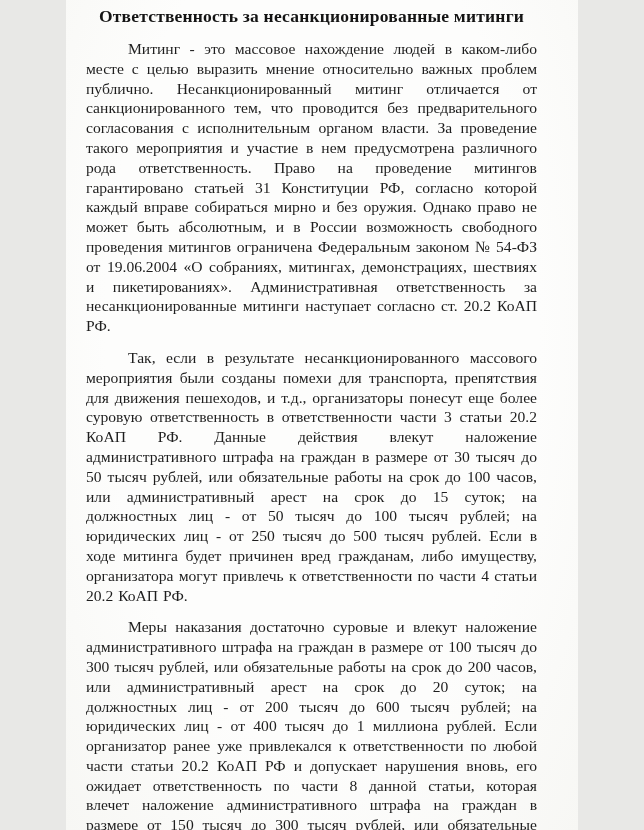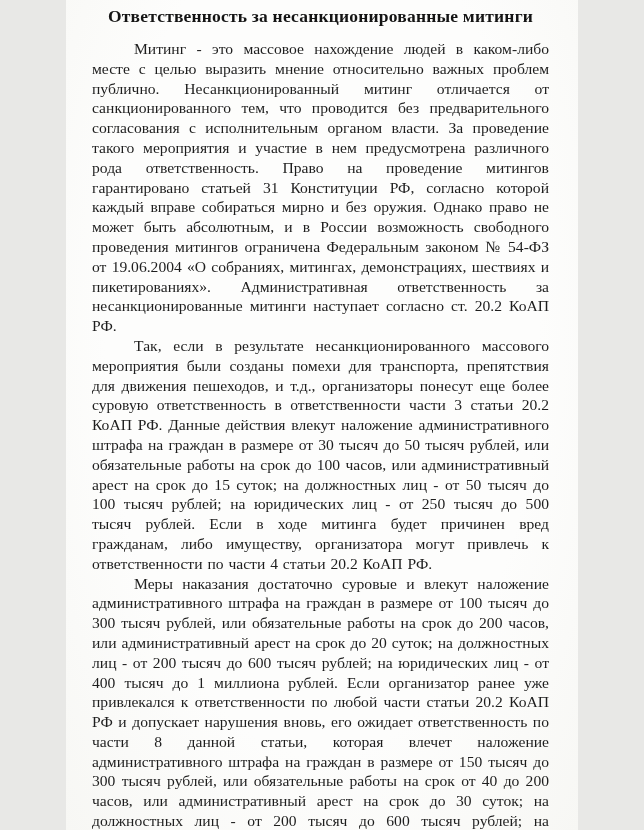--- a/index.html
+++ b/index.html
@@ -9,34 +9,34 @@
   }
   .page {
     position: relative;
     width: 512px;
     height: 830px;
     margin: 0 auto;
     background: #fcfcfa;
     background-image: radial-gradient(ellipse at 50% 40%, #fdfdfc 60%, #f7f7f4 100%);
     overflow: hidden;
     box-sizing: border-box;
-    padding: 6px 29px 0 26px;
+    padding: 6px 29px 0 8px;
     font-family: "Liberation Serif", "DejaVu Serif", serif;
     color: #1c1c1c;
   }
   .doc-title {
     margin: 0 0 12px 0;
     text-align: center;
     font-size: 17.5px;
     font-weight: bold;
     letter-spacing: 0.2px;
     color: #141414;
   }
   .doc-para {
-    margin: 0;
+    margin: 12px;
     font-size: 15.6px;
     line-height: 19.8px;
     text-align: justify;
     text-indent: 42px;
     word-spacing: 1px;
     color: #1e1e1e;
     -webkit-hyphens: none;
     hyphens: none;
   }
 </style>

